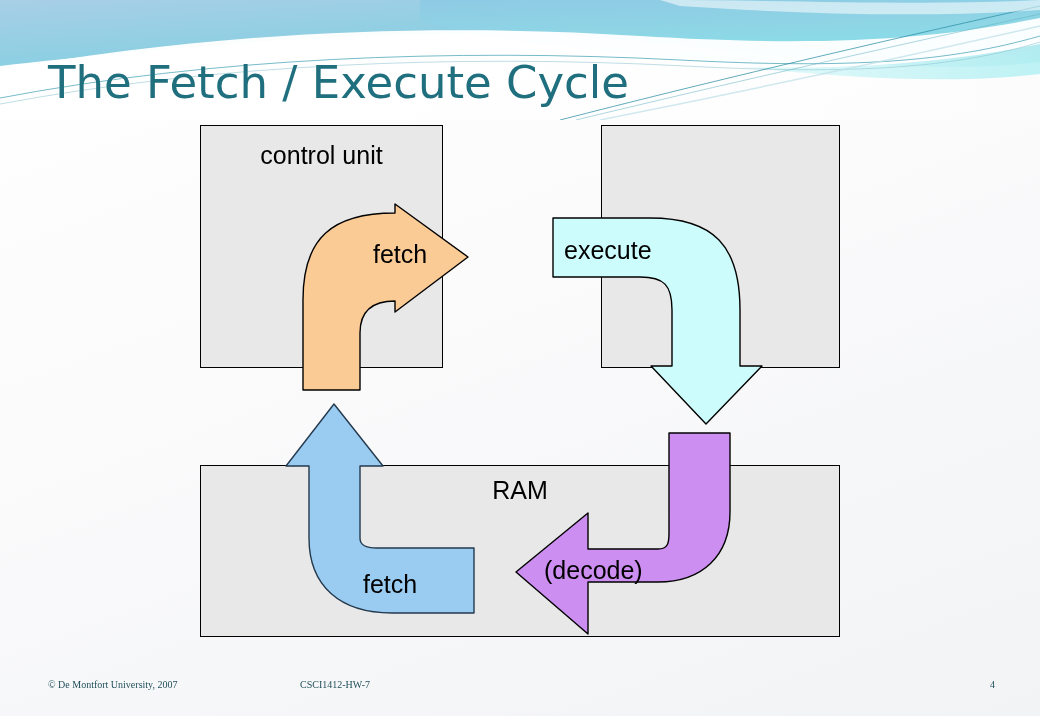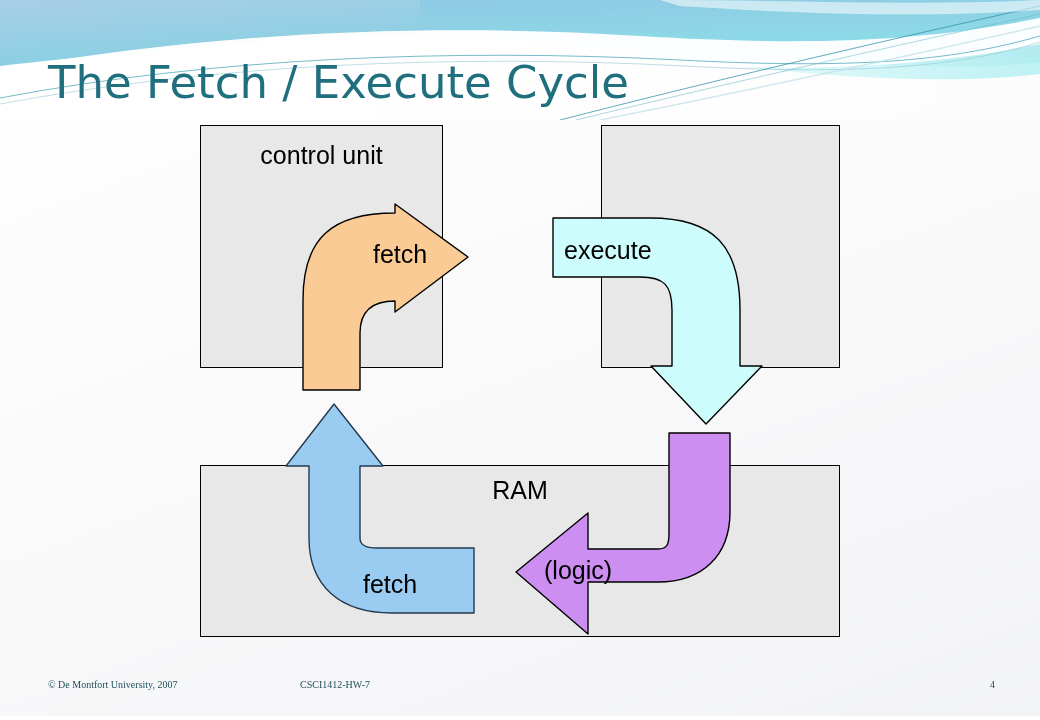--- a/index.html
+++ b/index.html
@@ -235,21 +235,21 @@
                L 360 466
                L 360 538
                C 360 545 365 548 377 548
                Z" fill="#9acbf0" stroke="#23394d" stroke-width="1.4" stroke-linejoin="round"></path>
     </svg>
 
     <div class="arrow-label" id="label-decode">fetch</div>
 
     <div class="arrow-label" id="label-execute">execute</div>
 
-    <div class="arrow-label" id="label-store">(logic)</div>
+    <div class="arrow-label" id="label-store">(decode)</div>
 
     <div class="arrow-label" id="label-fetch">fetch</div>
   </div>
 
   <div id="footer">
     <div class="footer-text" id="footer-copyright">© De Montfort University, 2007</div>
     <div class="footer-text" id="footer-course">CSCI1412-HW-7</div>
     <div class="footer-text" id="footer-pagenum">4</div>
   </div>
 

